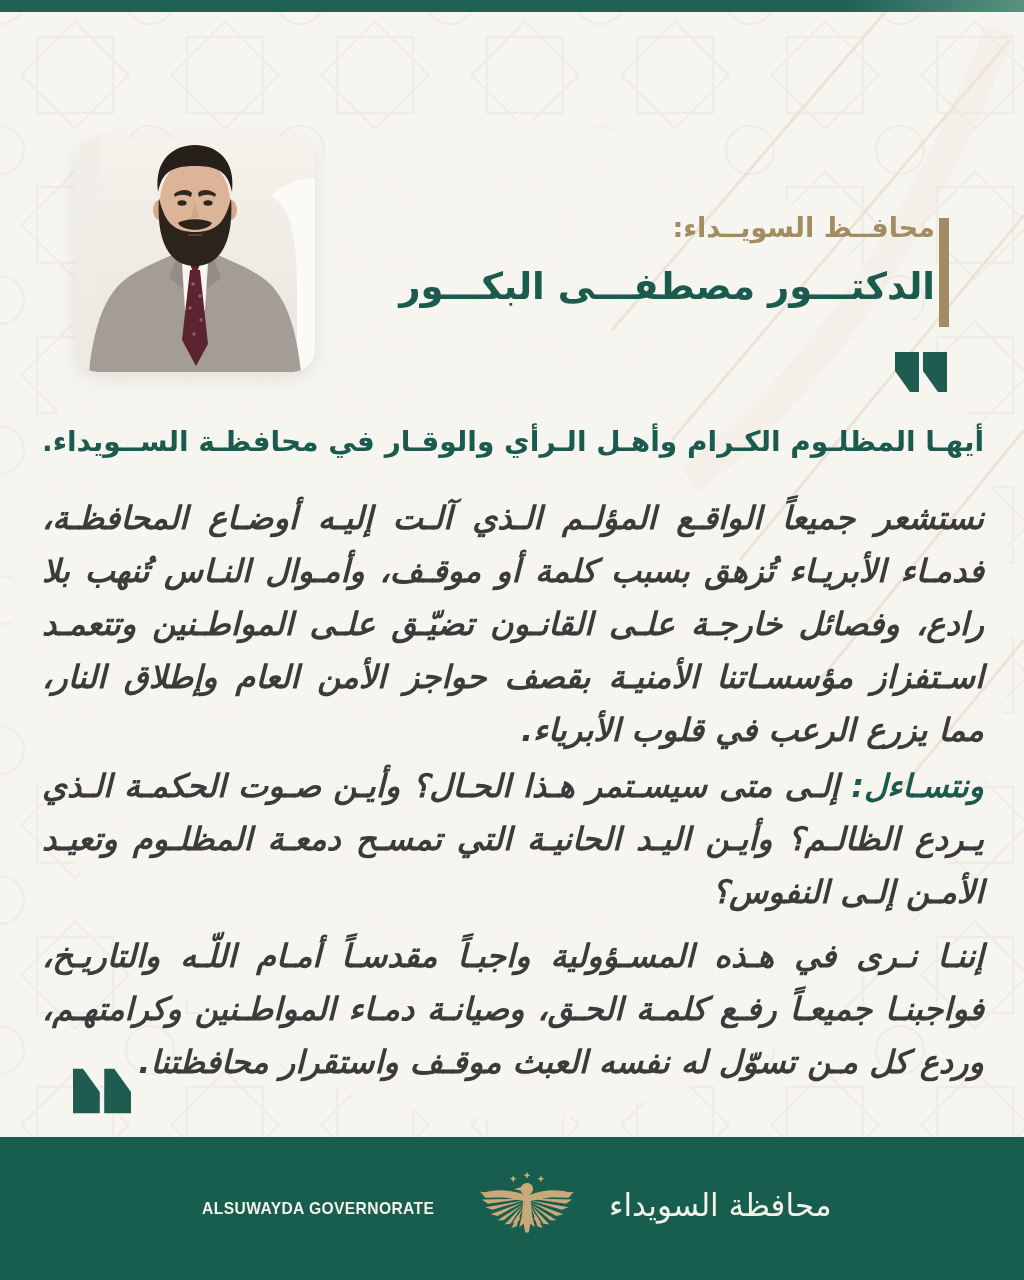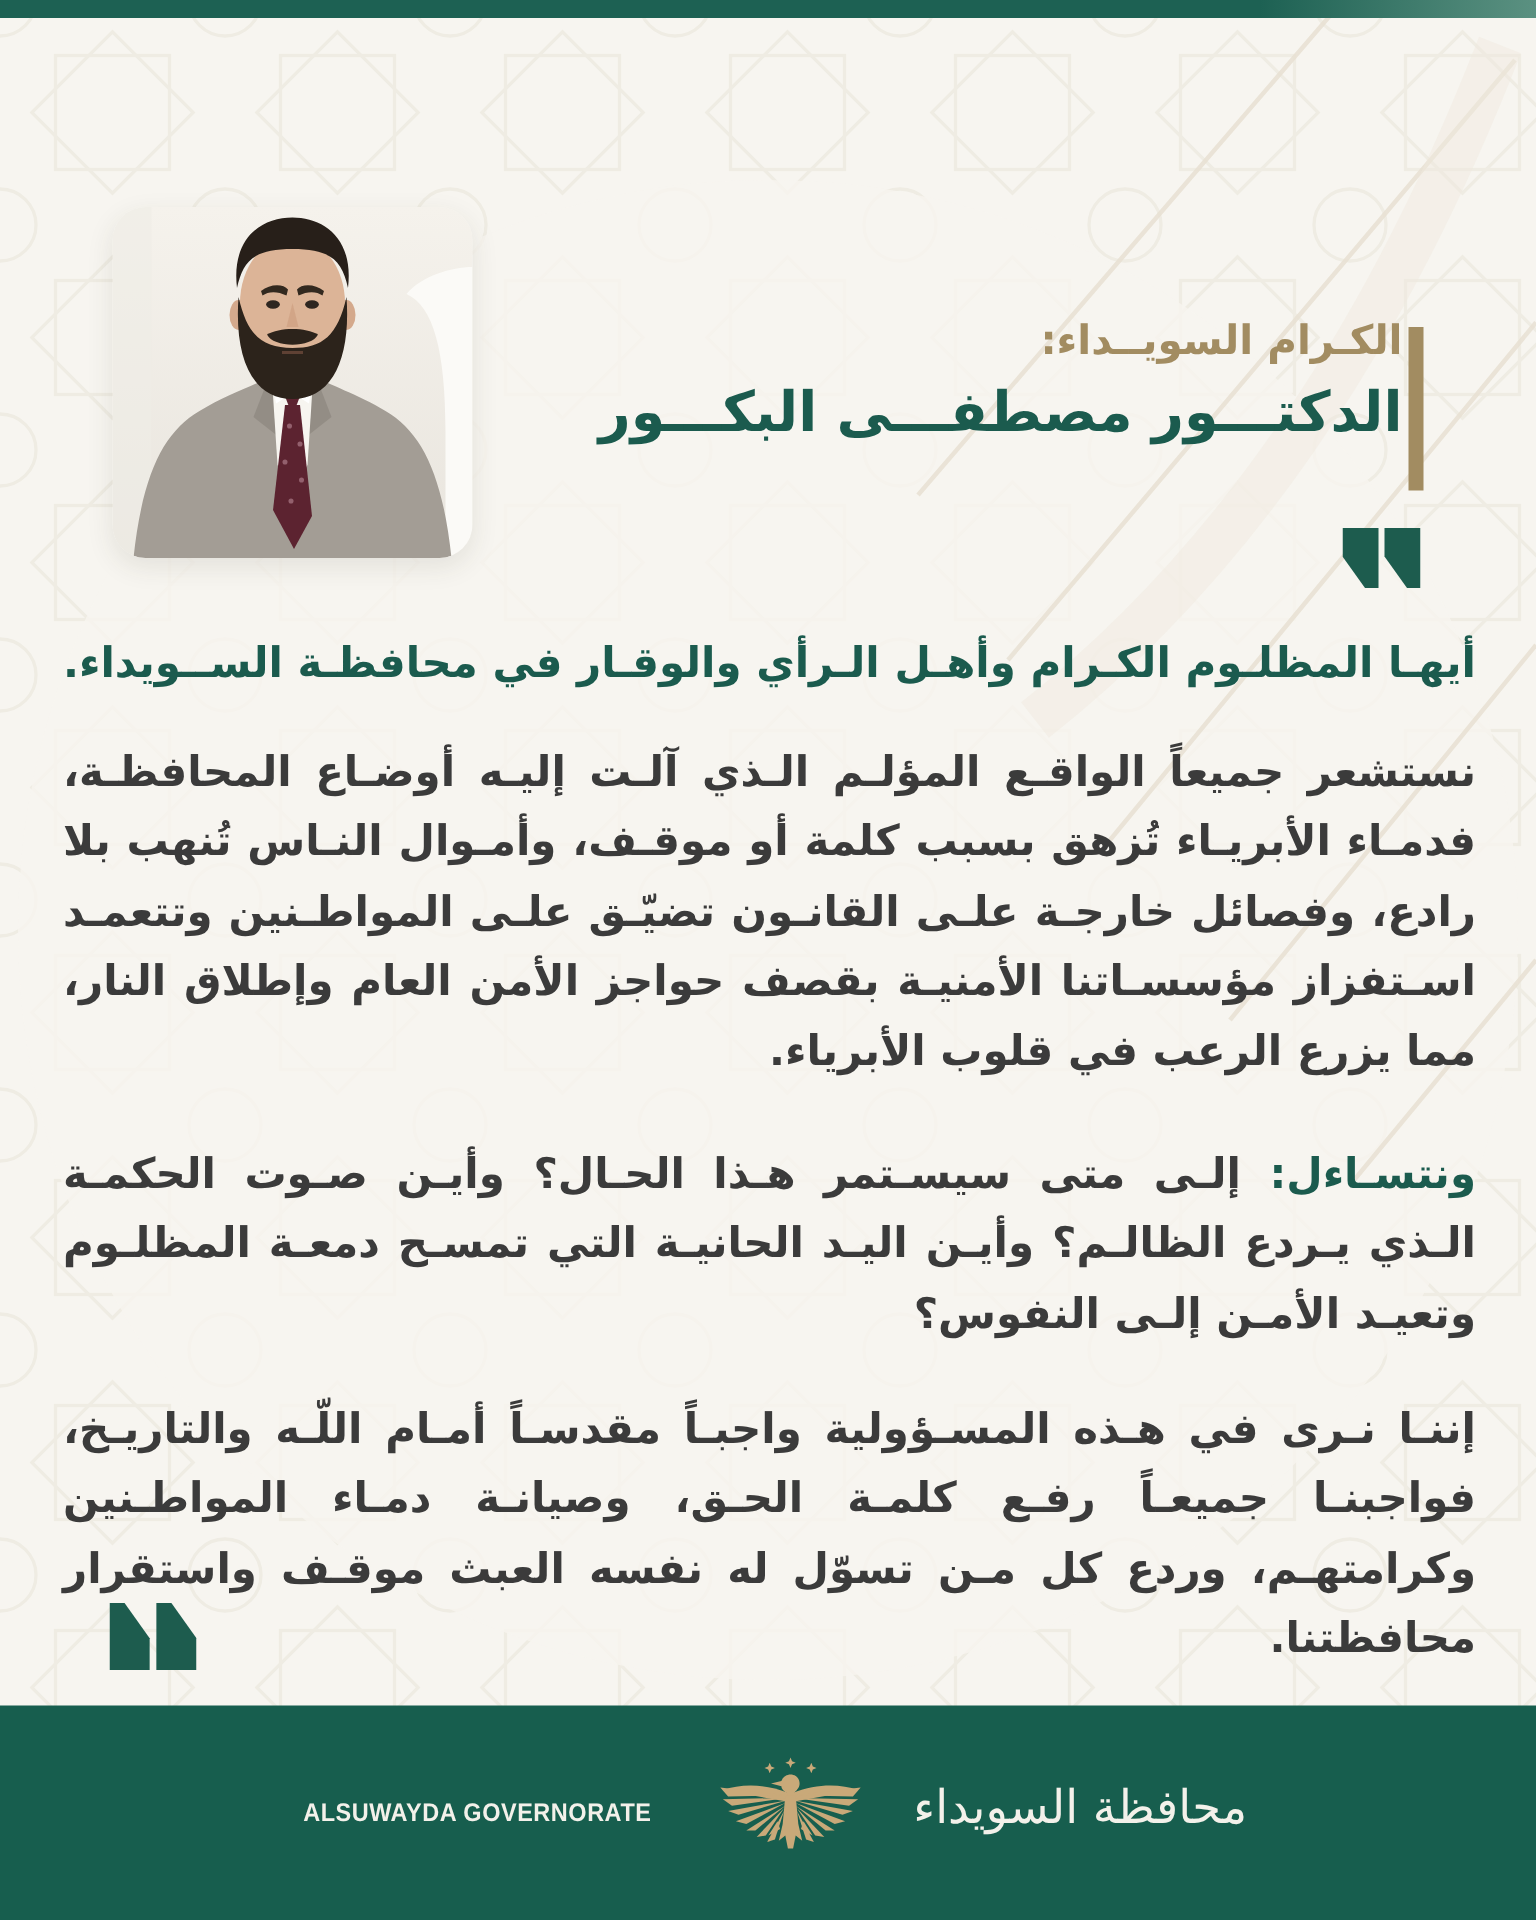--- a/index.html
+++ b/index.html
@@ -32,36 +32,36 @@
     overflow:hidden;box-shadow:0 6px 18px rgba(60,55,40,.10);
   }
 
   .titleblock{
     right:89px;top:212px;width:560px;text-align:right;direction:rtl;
   }
   .role-title{
     color:var(--gold);font-size:27px;font-weight:bold;line-height:1.2;
   }
   .gov-name{
-    color:var(--green-dark);font-size:37px;font-weight:bold;line-height:1.25;margin-top:8px;
+    color:var(--green-dark);font-size:37px;font-weight:bold;line-height:1.25;margin-top:20px;
   }
   .gold-rule{
     right:75px;top:218px;width:10px;height:109px;background:var(--gold);
   }
   .quote-close{right:77px;top:352px;width:52px;height:40px;}
   .quote-open{left:73px;top:1068px;width:58px;height:46px;}
 
   .salutation{
     left:42px;right:40px;top:420px;direction:rtl;
     color:var(--green-dark);font-size:28px;font-weight:bold;
     text-align:justify;text-align-last:justify;line-height:1.55;
   }
   .para{
     left:42px;right:40px;direction:rtl;color:var(--body-text);
-    font-size:28px;font-weight:bold;line-height:1.66;text-align:justify;
+    font-size:32px;font-weight:bold;line-height:1.66;text-align:justify;font-style:italic;
   }
   .p1{top:492px;}
   .p2{top:760px;}
   .p3{top:930px;}
   .lead-green{color:var(--green-dark);}
 
   .footer{
     left:0;top:1137px;width:1024px;height:143px;background:var(--footer-bg);
     display:flex;align-items:center;justify-content:center;gap:30px;
   }
@@ -158,21 +158,21 @@
 
         <path d="M84,60 C81,102 94,128 120,128 C146,128 159,102 156,60 C150,86 140,94 120,94 C100,94 90,86 84,60 Z" fill="#2c231b"></path>
         <path d="M103,85 C111,80 129,80 137,85 C133,94 107,94 103,85 Z" fill="#2c231b"></path>
         <path d="M113,97 L127,97" stroke="#8a5a4a" stroke-width="2" opacity="0.55"></path>
       </g>
     </svg>
   </div>
 
   <div class="layer gold-rule"></div>
   <div class="layer titleblock">
-    <div class="role-title">الكـرام السويــداء:</div>
+    <div class="role-title">محافــظ السويــداء:</div>
     <div class="gov-name">الدكتـــور مصطفـــى البكـــور</div>
   </div>
 
   <svg class="layer quote-close" viewBox="0 0 52 40" xmlns="http://www.w3.org/2000/svg">
     <g fill="#1d5c4e">
       <polygon points="24,40 15,40 0,19 0,0 24,0"></polygon>
       <polygon points="52,40 43,40 28,19 28,0 52,0"></polygon>
     </g>
   </svg>
 

